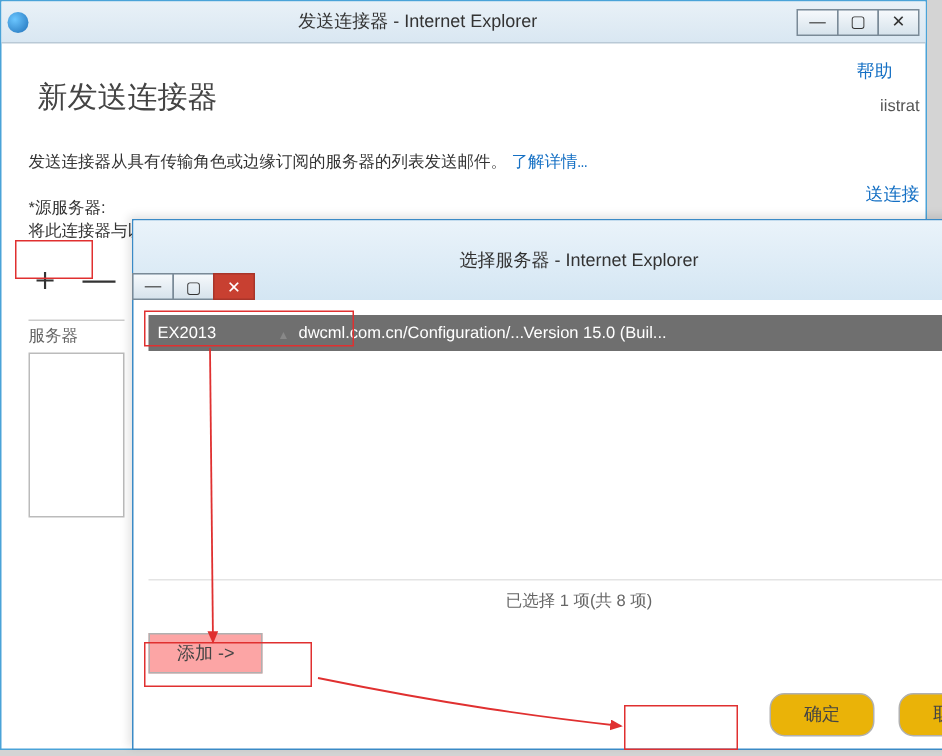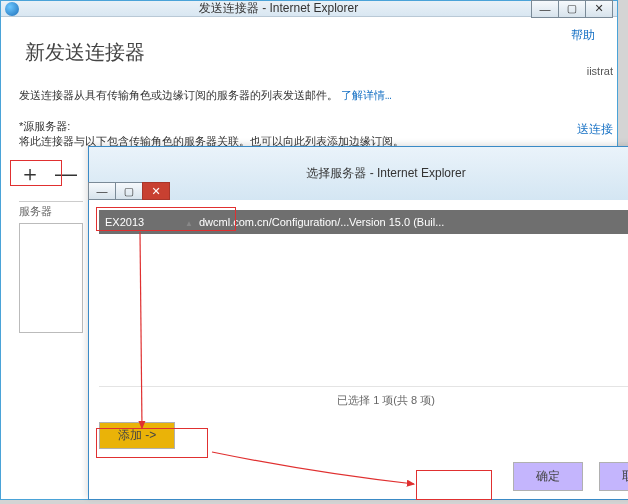--- a/index.html
+++ b/index.html
@@ -1,20 +1,20 @@
 <!DOCTYPE html>
 <html><head>
 <meta charset="utf-8">
 <style>
 * { box-sizing: border-box; margin: 0; padding: 0; font-family: "Microsoft YaHei", "Segoe UI", sans-serif; }
 body { width: 628px; height: 504px; background: #d4d4d4; position: relative; overflow: hidden; }
 
 
 .win-back { position: absolute; left: 0; top: 0; width: 618px; height: 500px; background: #fff; border: 1px solid #4aa3d8; }
-.win-back .titlebar { height: 16px; background: linear-gradient(#e9f1f7,#d9e7f2); display: flex; align-items: center; padding: 0 4px; border-bottom: 1px solid #b9c9d6; justify-content: space-between; }
+.win-back .titlebar { height: 28px; background: linear-gradient(#e9f1f7,#d9e7f2); display: flex; align-items: center; padding: 0 4px; border-bottom: 1px solid #b9c9d6; justify-content: space-between; }
 .ie-icon { width: 14px; height: 14px; border-radius: 50%; background: radial-gradient(circle at 35% 35%, #6bc6ff, #1e6fb8); margin-right: 6px; }
 .titlebar .title { flex: 1; text-align: center; font-size: 12px; color: #333; }
 .win-controls { display: flex; }
 .win-btn { width: 28px; height: 18px; border: 1px solid #7a8a97; background: linear-gradient(#f6f9fc,#d7e3ec); margin-left: -1px; display: flex; align-items: center; justify-content: center; font-size: 11px; color: #333; }
 .win-btn.close { background: linear-gradient(#f6f9fc,#d7e3ec); }
 
 .win-back .content { padding: 14px 18px; position: relative; }
 .help { position: absolute; right: 22px; top: 10px; font-size: 12px; color: #1570c4; }
 .page-title { font-size: 20px; color: #444; margin: 8px 0 22px 6px; font-weight: 400; }
 .desc { font-size: 11px; color: #333; margin-bottom: 6px; }
@@ -40,23 +40,23 @@
 .col-name::after { content: "▲"; font-size: 8px; color: #888; position: absolute; right: 6px; top: 3px; }
 .col-site { width: 150px; }
 .col-role { width: 150px; }
 .col-ver { flex: 1; }
 .grid-row { display: flex; font-size: 11px; color: #fff; background: #6f6f6f; padding: 6px 0; }
 .grid-row .col-name { color: #fff; }
 .grid-body { height: 176px; }
 .grid-foot { font-size: 11px; color: #666; text-align: center; padding: 6px 0; border-top: 1px solid #e4e4e4; }
 
 .btn-row { margin: 8px 10px 0 10px; }
-.btn { display: inline-block; border: 1px solid #b0b0b0; background: #eab308; font-size: 12px; color: #444; padding: 4px 18px; }
+.btn { display: inline-block; border: 1px solid #b0b0b0; background: #fca5a5; font-size: 12px; color: #444; padding: 4px 18px; }
 .bottom-row { position: absolute; right: 14px; bottom: 8px; display: flex; gap: 16px; }
-.bottom-row .btn { padding: 5px 22px; background: #c4b5fd; }
+.bottom-row .btn { padding: 5px 22px; background: #eab308; border-radius: 10px; }
 
 
 .anno { position: absolute; border: 1px solid #e03030; pointer-events: none; }
 .arrow-svg { position: absolute; left: 0; top: 0; pointer-events: none; }
 </style>
 </head>
 <body>
 
 <div class="win-back">
   <div class="titlebar">

